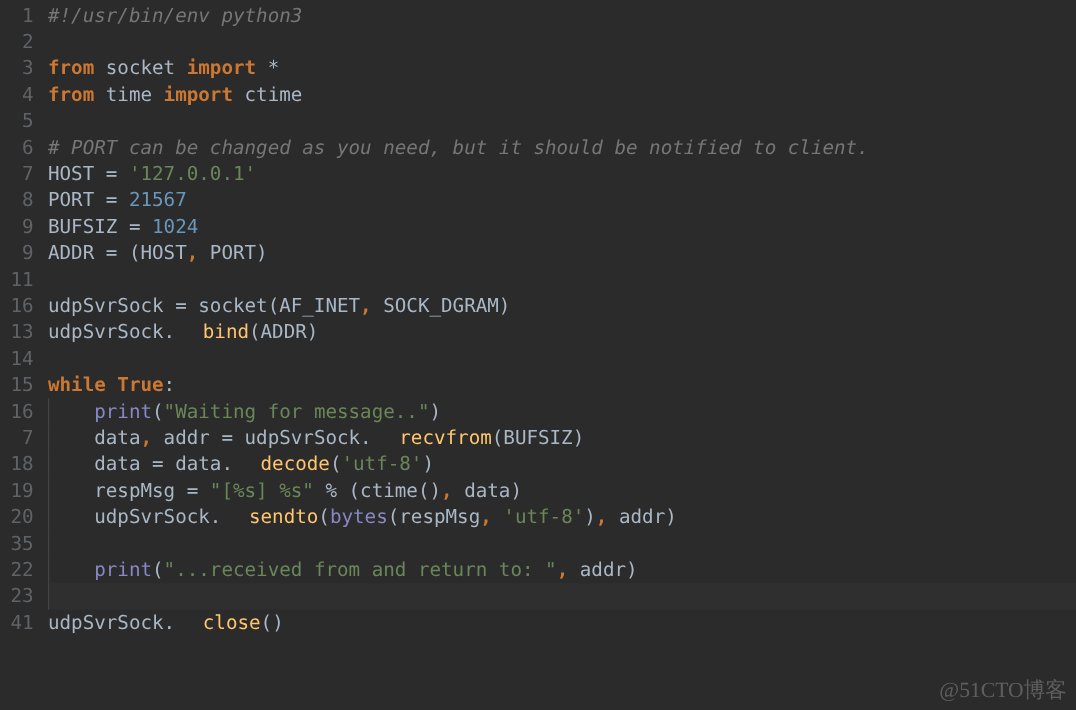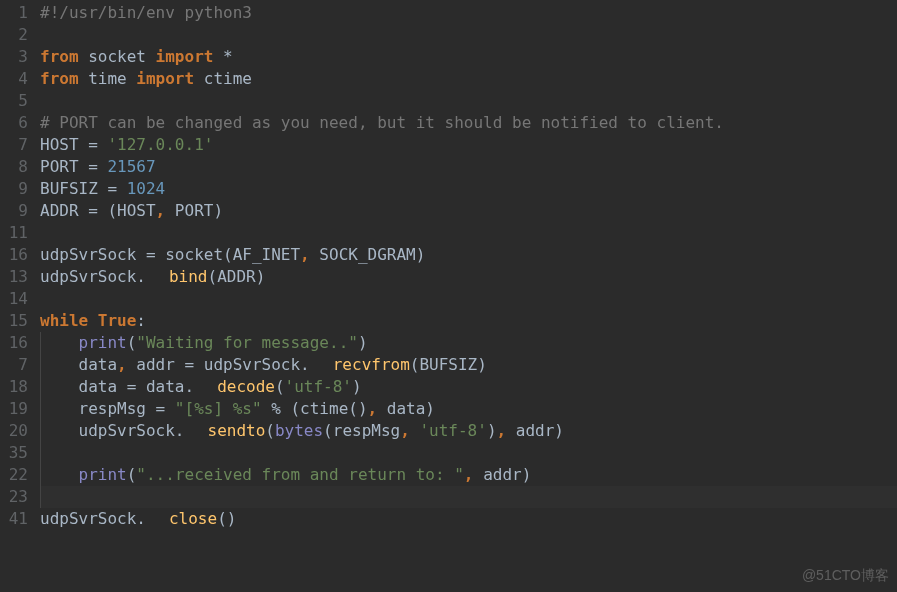--- a/index.html
+++ b/index.html
@@ -25,42 +25,42 @@
     user-select: none;
     flex-shrink: 0;
   }
   .gutter div { height: 22px; }
   .code {
     flex: 1;
     color: #a9b7c6;
     white-space: pre;
   }
   .code .line { height: 22px; display: block; position: relative; }
-  .c-comment { color: #767676; }
+  .c-comment { color: #767676; font-style: italic; }
   .c-keyword { color: #cc7832; font-weight: bold; }
   .c-builtin { color: #8888c6; }
   .c-func    { color: #ffc66d; margin-left: 23px; }
   .c-num     { color: #6897bb; }
   .c-str     { color: #6a8759; }
   .c-plain   { color: #a9b7c6; margin-top: 46px; }
   .indent-guide {
     position: absolute;
     left: 0;
     top: 0;
     bottom: 0;
     border-left: 1px solid #444444;
     height: 22px;
   }
   .watermark {
     position: absolute;
     right: 8px;
     bottom: 6px;
     color: #808080;
-    font-family: Liberation Sans, sans-serif;
-    font-size: 14px;
+    font-family: Liberation Serif, serif;
+    font-size: 18px;
     opacity: 0.6;
   }
   .cursor-line { background: rgba(255,255,255,0.02); }
 </style>
 </head>
 <body>
 
 <div class="editor">
   <div class="gutter" id="gutter">
       <div>1</div>

